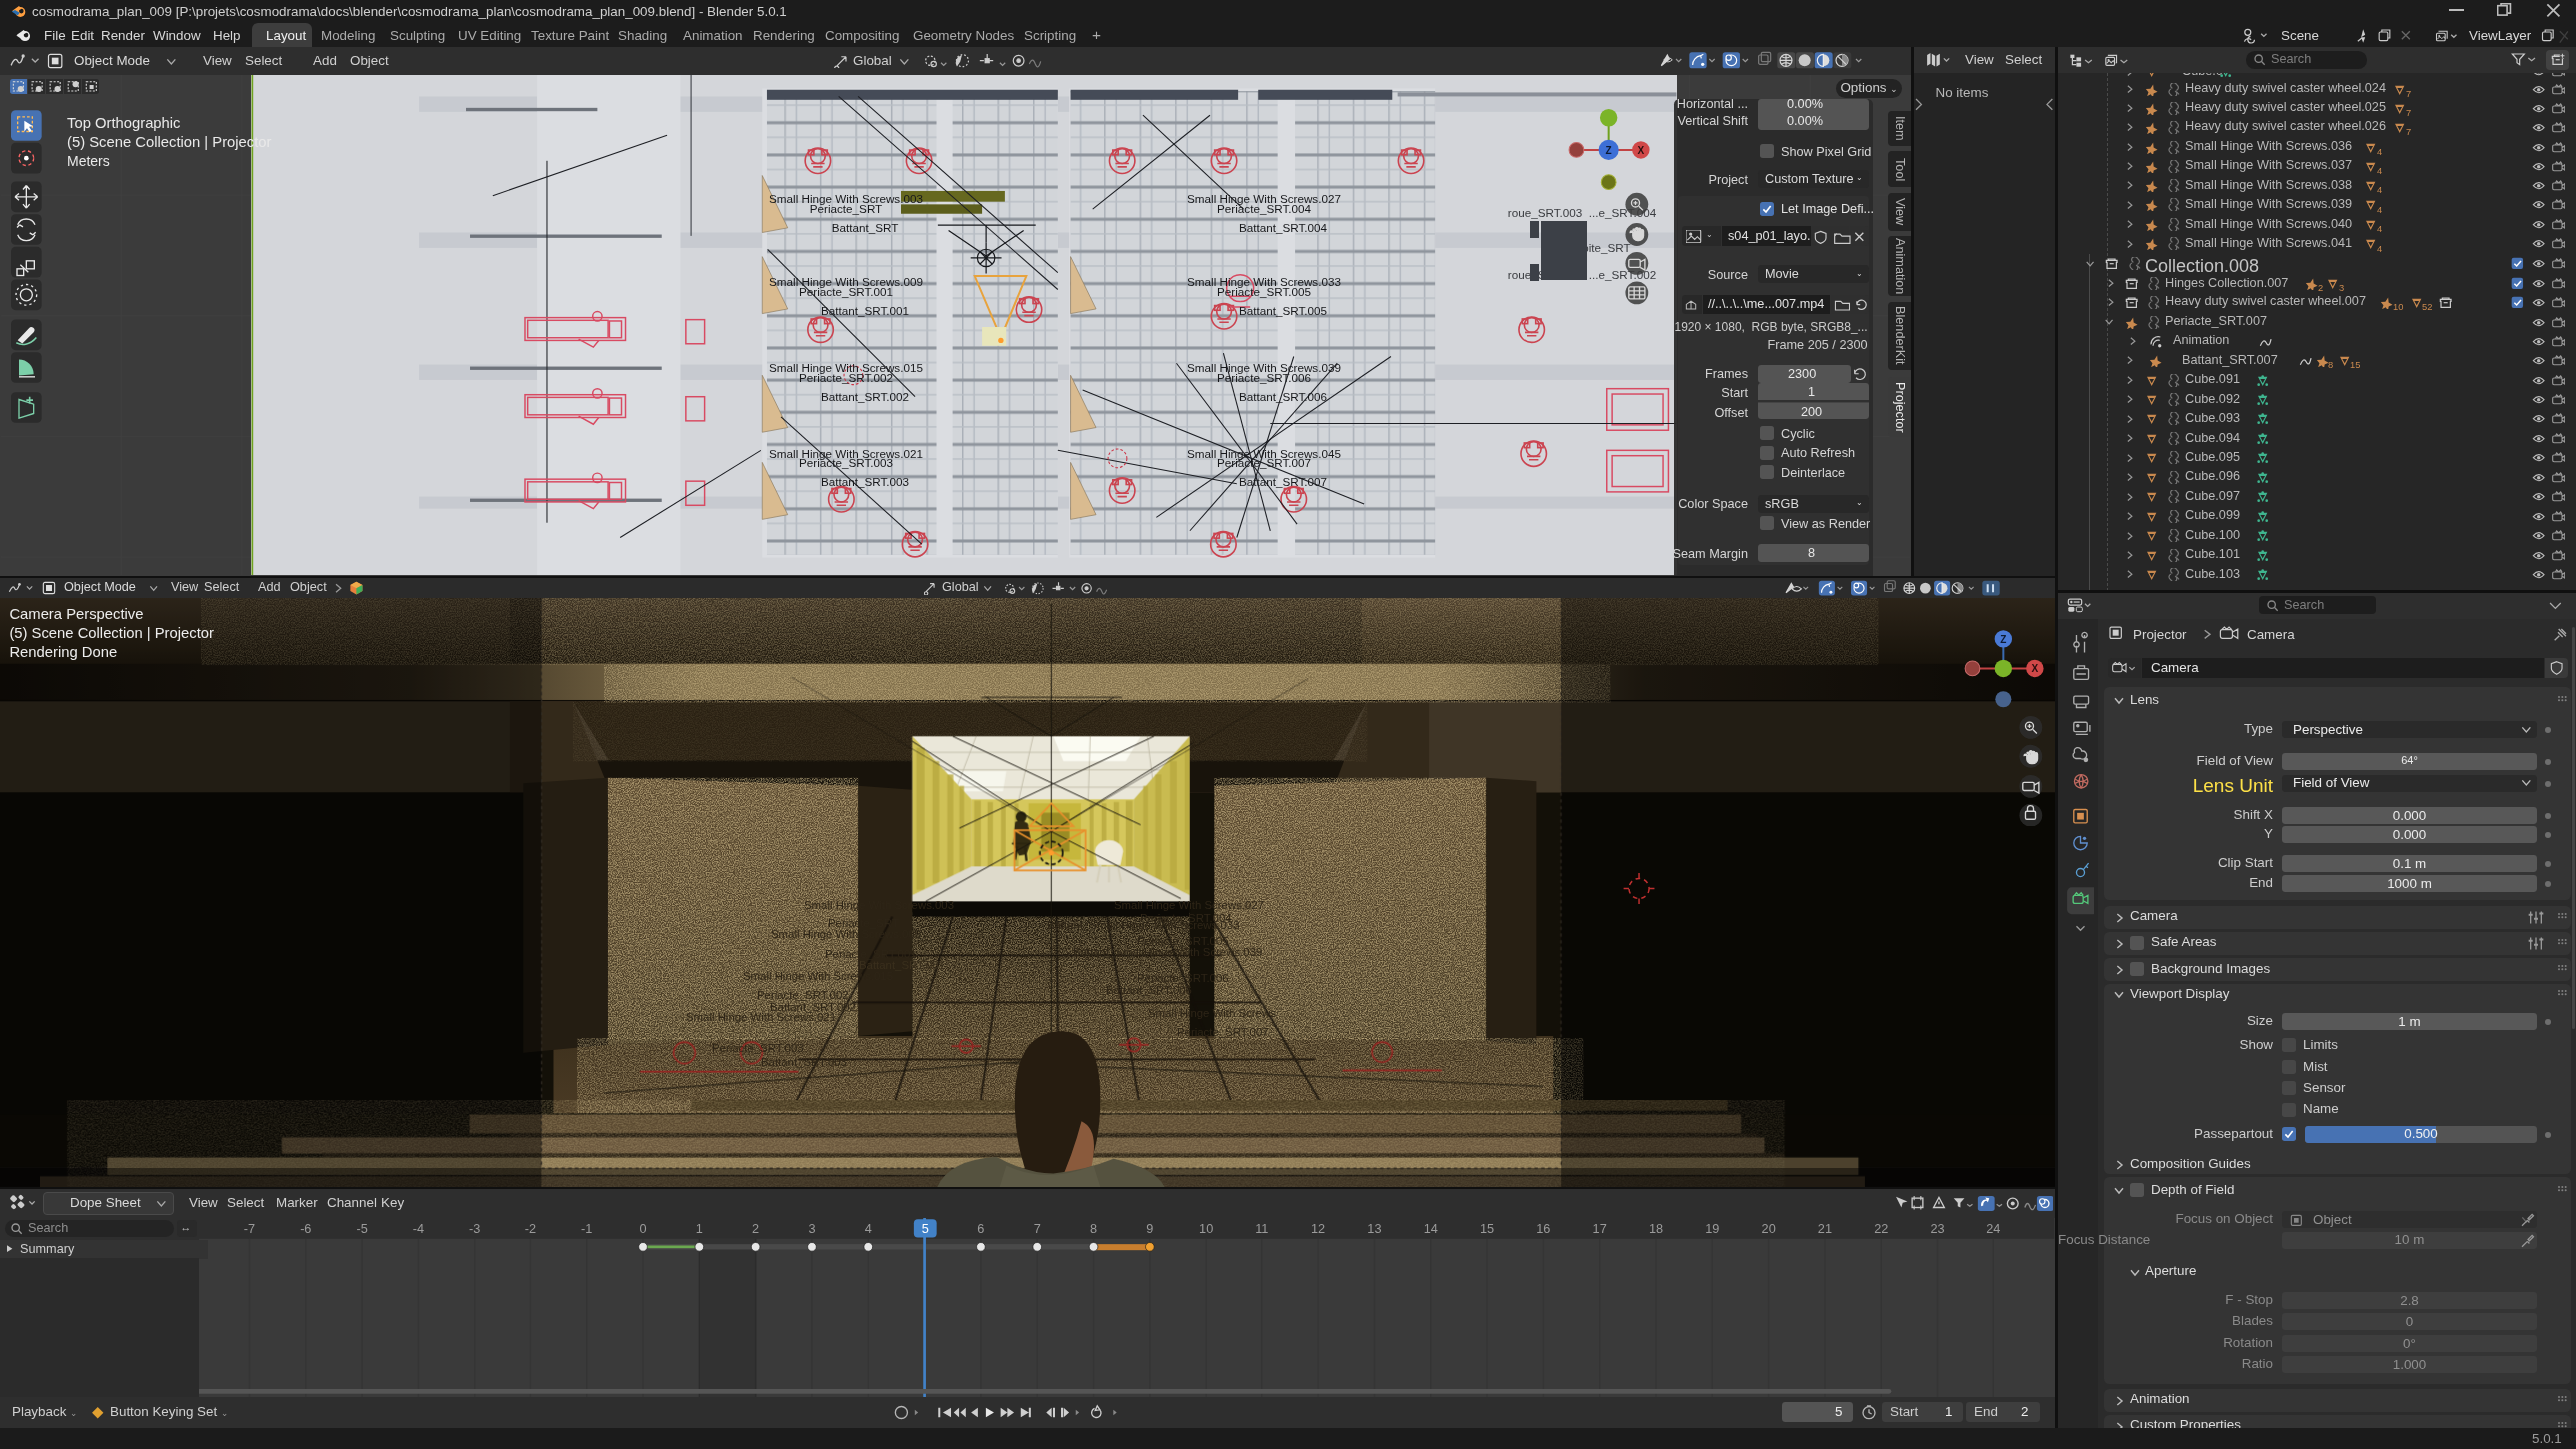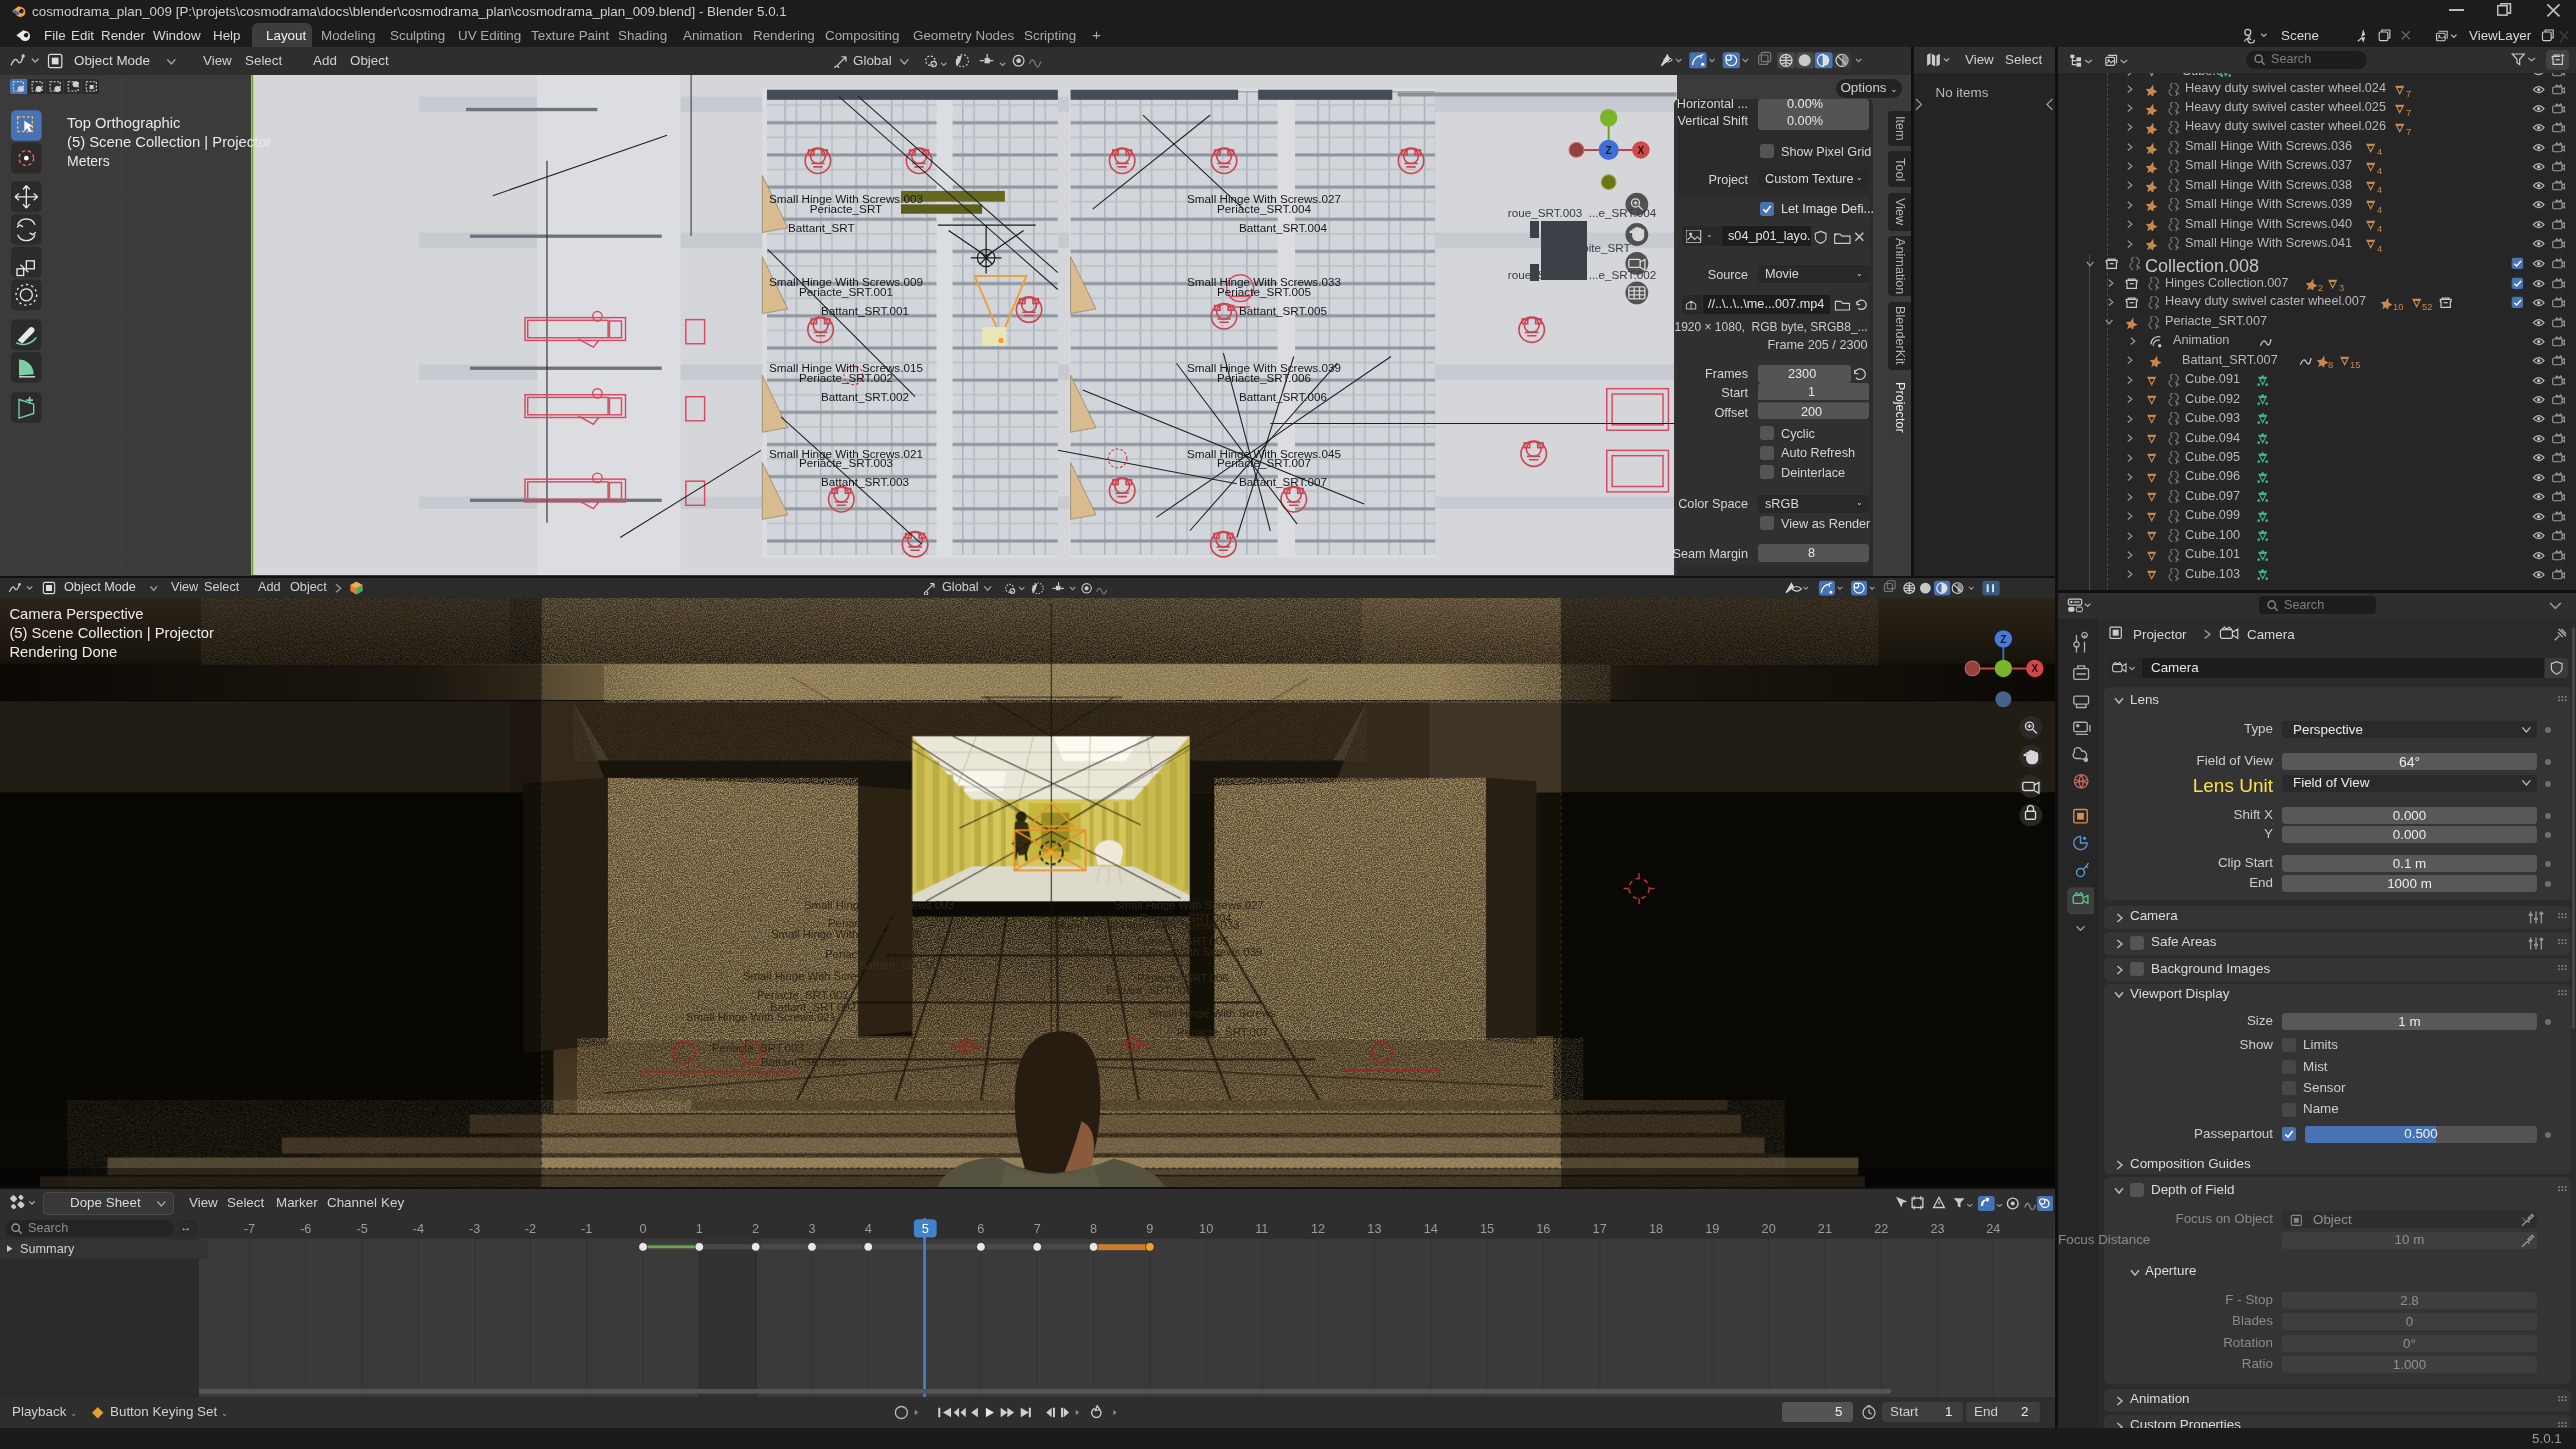--- a/index.html
+++ b/index.html
@@ -333,21 +333,21 @@
       </g>
 
       <g stroke="#cc3344" stroke-width="1.6" fill="none" stroke-dasharray="4 3">
         <circle cx="898" cy="448" r="14"></circle>
           <circle cx="1292" cy="572" r="14"></circle>
       </g>
     </svg>
     <div id="planlabels" style="position:absolute;left:0;top:0;width:1426px;height:500px;font-size:11.7px;color:#17181b;white-space:nowrap">
       <div class="abs" style="left:518px;top:117px;width:154px;text-align:center">Small Hinge With Screws.003</div>
       <div class="abs" style="left:518px;top:127px;width:154px;text-align:center">Periacte_SRT</div>
-      <div class="abs" style="left:537px;top:146px;width:154px;text-align:left">Battant_SRT</div>
+      <div class="abs" style="left:537px;top:146px;width:154px;text-align:center">Battant_SRT</div>
       <div class="abs" style="left:518px;top:200px;width:154px;text-align:center">Small Hinge With Screws.009</div>
       <div class="abs" style="left:518px;top:210px;width:154px;text-align:center">Periacte_SRT.001</div>
       <div class="abs" style="left:537px;top:229px;width:154px;text-align:center">Battant_SRT.001</div>
       <div class="abs" style="left:518px;top:286px;width:154px;text-align:center">Small Hinge With Screws.015</div>
       <div class="abs" style="left:518px;top:296px;width:154px;text-align:center">Periacte_SRT.002</div>
       <div class="abs" style="left:537px;top:315px;width:154px;text-align:center">Battant_SRT.002</div>
       <div class="abs" style="left:518px;top:372px;width:154px;text-align:center">Small Hinge With Screws.021</div>
       <div class="abs" style="left:518px;top:381px;width:154px;text-align:center">Periacte_SRT.003</div>
       <div class="abs" style="left:537px;top:400px;width:154px;text-align:center">Battant_SRT.003</div>
       <div class="abs" style="left:936px;top:117px;width:154px;text-align:center">Small Hinge With Screws.027</div>
@@ -1684,21 +1684,21 @@
       </svg>
 <div class="abs txt" style="left:0;top:128px;width:215px;text-align:right;font-size:13.4px;color:#cdcdcd">Type</div>
 <div class="abs" style="left:224px;top:128px;width:255px;height:17.4px;background:#2a2a2a;border-radius:3.4px"></div>
 <div class="abs txt" style="left:235px;top:129px;font-size:13.4px;color:#ebebeb">Perspective</div>
 <svg class="abs" style="left:463px;top:133px" width="12" height="9.4" viewBox="0 0 18 14">
         <path d="M2 2 l6 7 l6 -7" fill="none" stroke="#bbb" stroke-width="2"></path>
       </svg>
 <div class="abs" style="left:487px;top:134px;width:6px;height:6px;background:#6e6e6e;border-radius:50%"></div>
 <div class="abs txt" style="left:0;top:160px;width:215px;text-align:right;font-size:13.4px;color:#cdcdcd">Field of View</div>
 <div class="abs" style="left:224px;top:160px;width:255px;height:17.4px;background:#585858;border-radius:3.4px"></div>
-<div class="abs txt" style="left:224px;top:161px;width:255px;text-align:center;font-size:14px;color:#ebebeb">64°</div>
+<div class="abs txt" style="left:224px;top:161px;width:255px;text-align:center;font-size:11px;color:#ebebeb">64°</div>
 <div class="abs" style="left:487px;top:166px;width:6px;height:6px;background:#6e6e6e;border-radius:50%"></div>
 <div class="abs txt" style="left:0;top:182px;width:215px;text-align:right;font-size:19px;color:#fde047">Lens Unit</div>
 <div class="abs" style="left:224px;top:182px;width:255px;height:17.4px;background:#2a2a2a;border-radius:3.4px"></div>
 <div class="abs txt" style="left:235px;top:182px;font-size:13.4px;color:#ebebeb">Field of View</div>
 <svg class="abs" style="left:463px;top:186px" width="12" height="9.4" viewBox="0 0 18 14">
         <path d="M2 2 l6 7 l6 -7" fill="none" stroke="#bbb" stroke-width="2"></path>
       </svg>
 <div class="abs" style="left:487px;top:188px;width:6px;height:6px;background:#6e6e6e;border-radius:50%"></div>
 <div class="abs txt" style="left:0;top:214px;width:215px;text-align:right;font-size:13.4px;color:#cdcdcd">Shift X</div>
 <div class="abs" style="left:224px;top:214px;width:255px;height:17.4px;background:#585858;border-radius:3.4px"></div>

